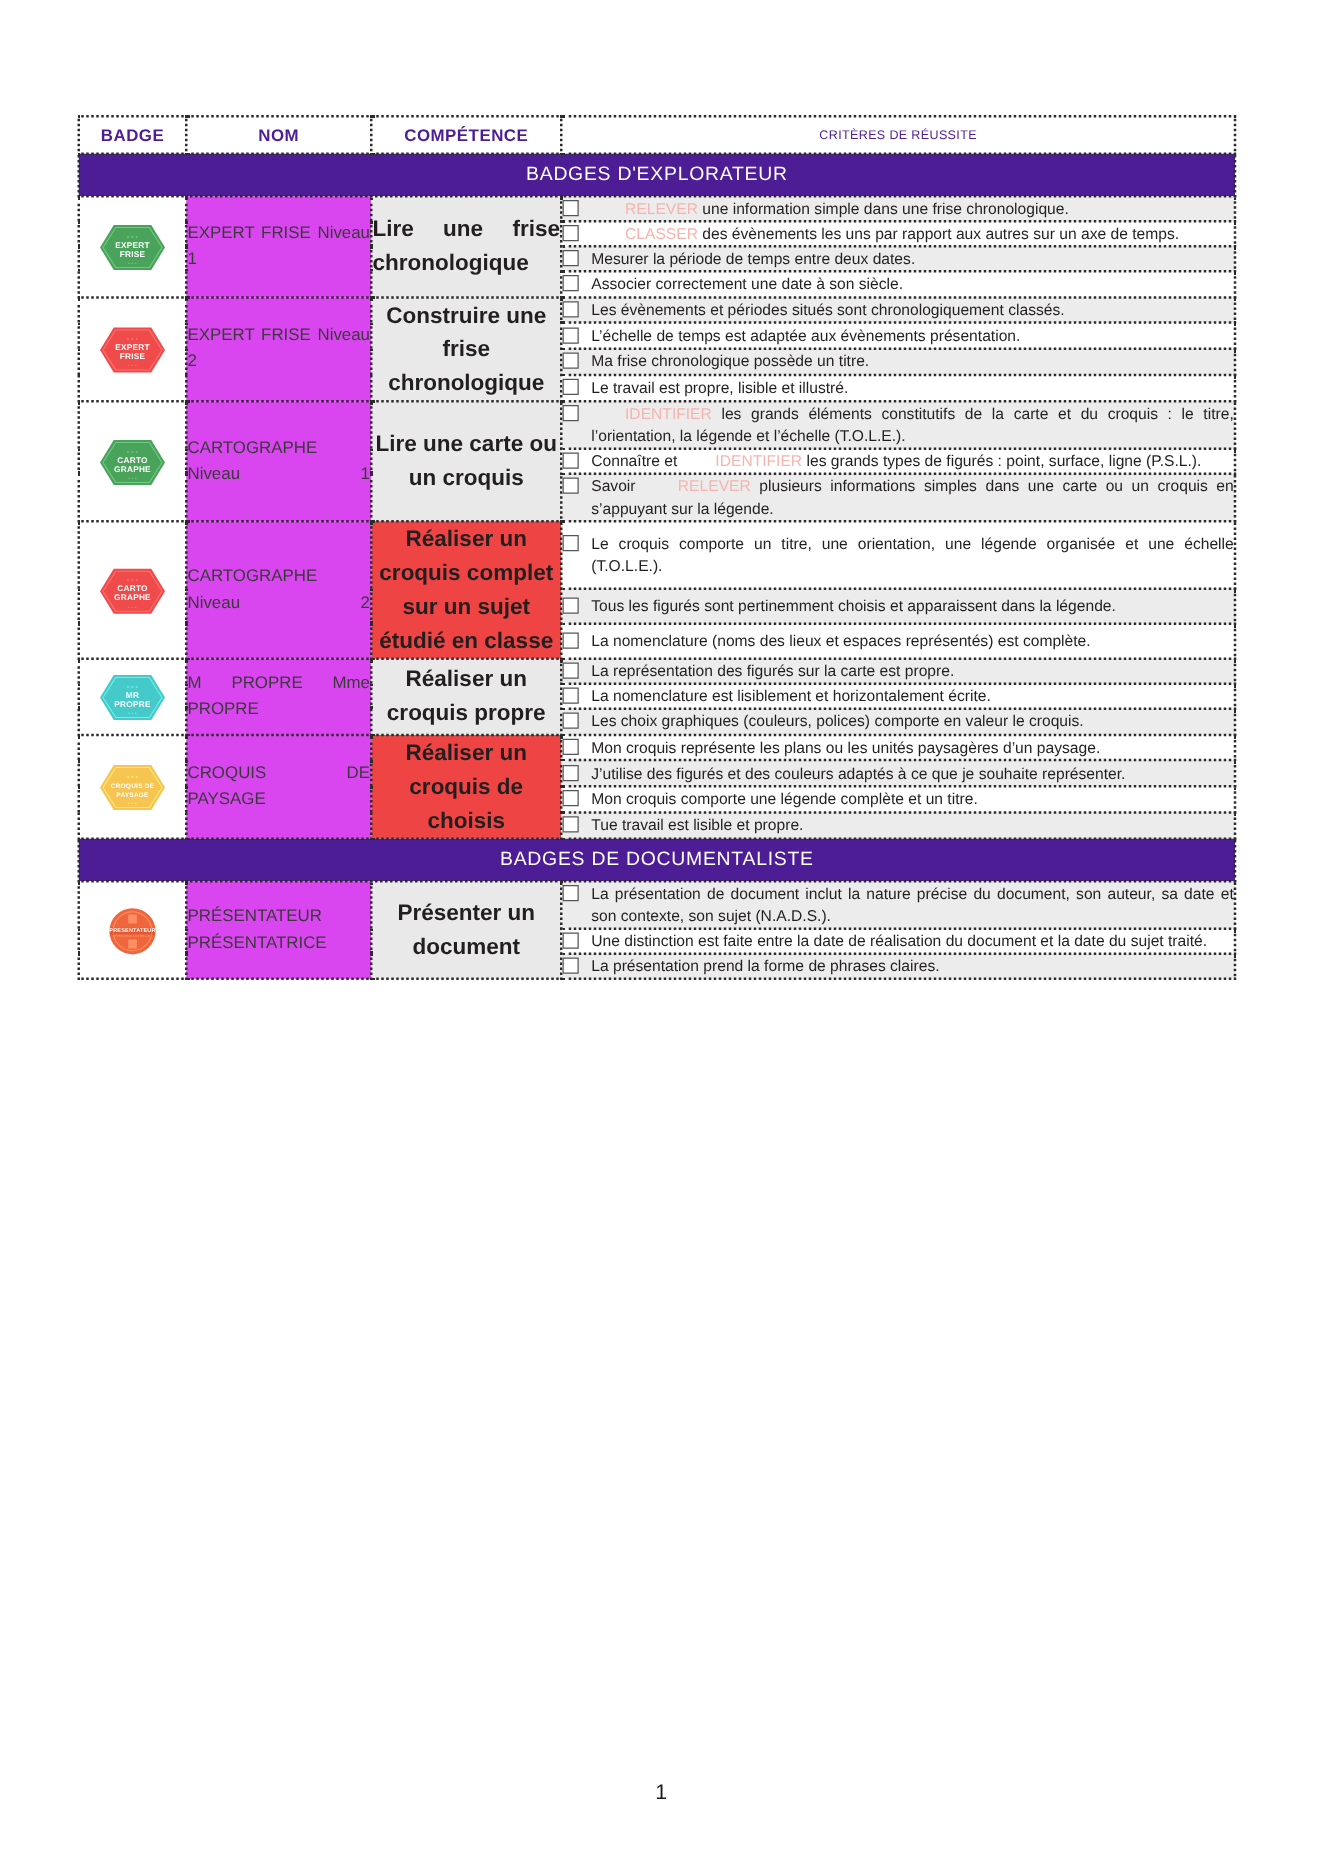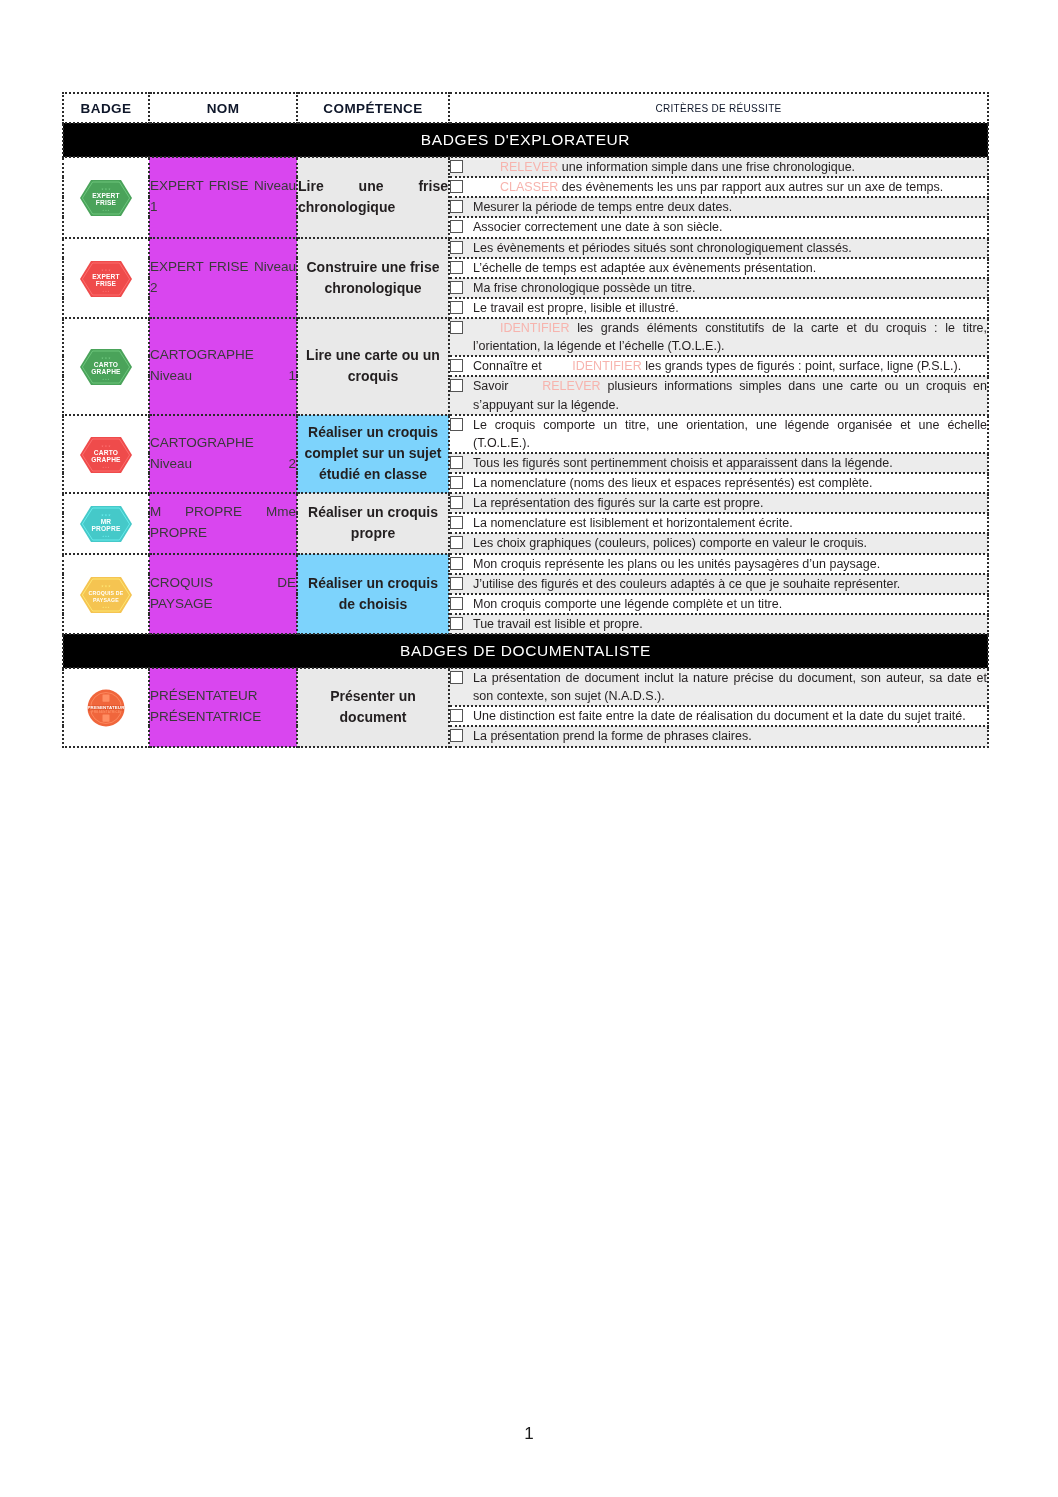--- a/index.html
+++ b/index.html
@@ -48,29 +48,29 @@
   col.c-comp    { width: 152px; }
   col.c-crit    { width: 539px; }
 
   
   .hdr td {
     height: 28px;
     text-align: center;
     font-size: 13.5px;
     letter-spacing: .4px;
     font-weight: 700;
-    color: #0f172a;
+    color: #4c1d95;
     border-top: 2px dotted #2b2b2b;
   }
   .hdr td.light { font-weight: 700; }
   .hdr td.crit  { font-weight: 400; font-size: 10px; letter-spacing: .3px;}
 
   
   .band td {
-    background: #000000;
+    background: #4c1d95;
     color: #ffffff;
     text-align: center;
     font-size: 15.5px;
     letter-spacing: .6px;
     height: 32px;
     border-left: 2px dotted #2b2b2b;
     border-right: 2px dotted #2b2b2b;
     border-top: none;
     border-bottom: none;
   }
@@ -84,32 +84,32 @@
     text-align: justify;
     text-align-last: justify;
     font-size: 13.5px;
     line-height: 1.55;
     color: #3a3a3a;
     padding: 0 9px;
     background: #d946ef;
   }
   td.comp-cell {
     text-align: center;
-    font-size: 14px;
+    font-size: 18px;
     font-weight: 700;
     line-height: 1.5;
     color: #231f20;
     padding: 0 8px;
   }
   td.comp-cell.justify {
     text-align: justify;
     text-align-last: justify;
   }
   td.comp-cell.shade { background: #e9e9e9; }
-  td.comp-cell.plain { background: #7dd3fc; }
+  td.comp-cell.plain { background: #ef4444; }
 
   td.crit-cell {
     font-size: 12.5px;
     line-height: 1.45;
     color: #231f20;
     padding: 8px 12px 8px 8px;
     text-align: justify;
   }
   td.crit-cell.shade { background: #ececec; }
   td.crit-cell.plain { background: #ffffff; }

